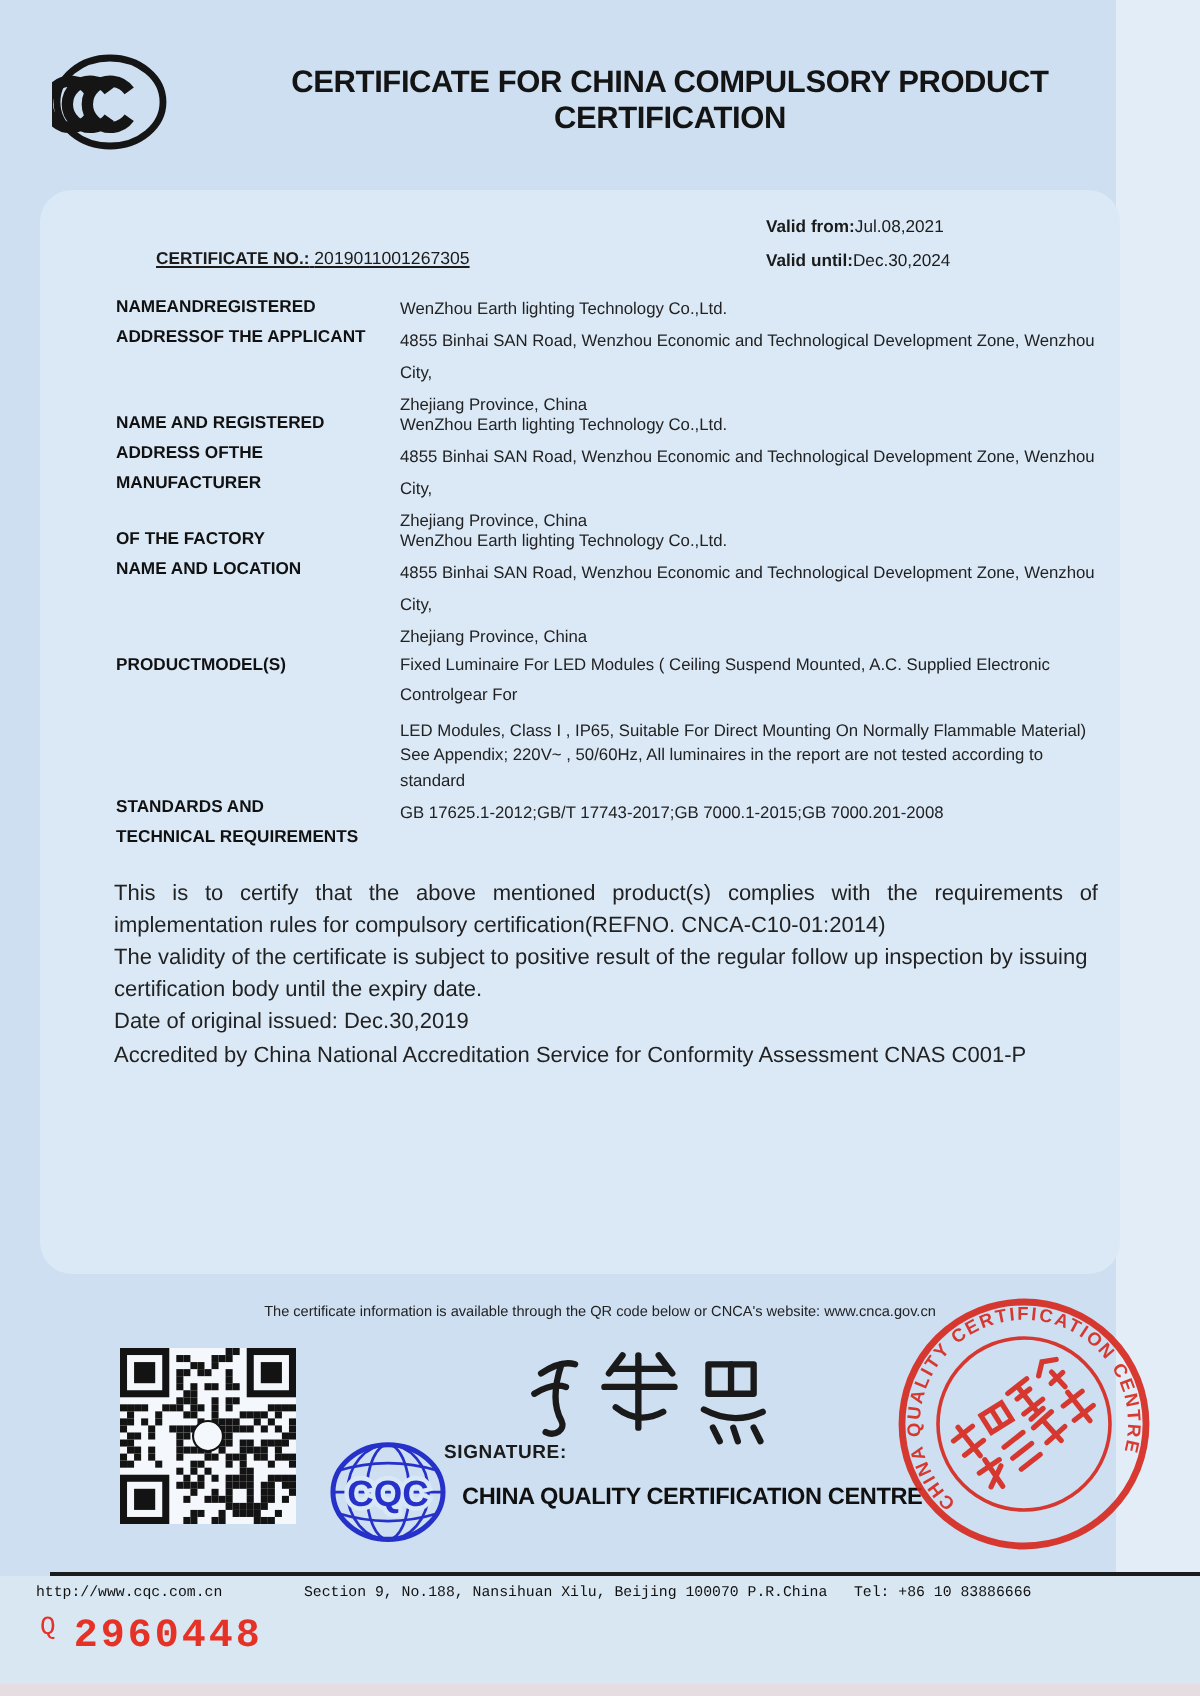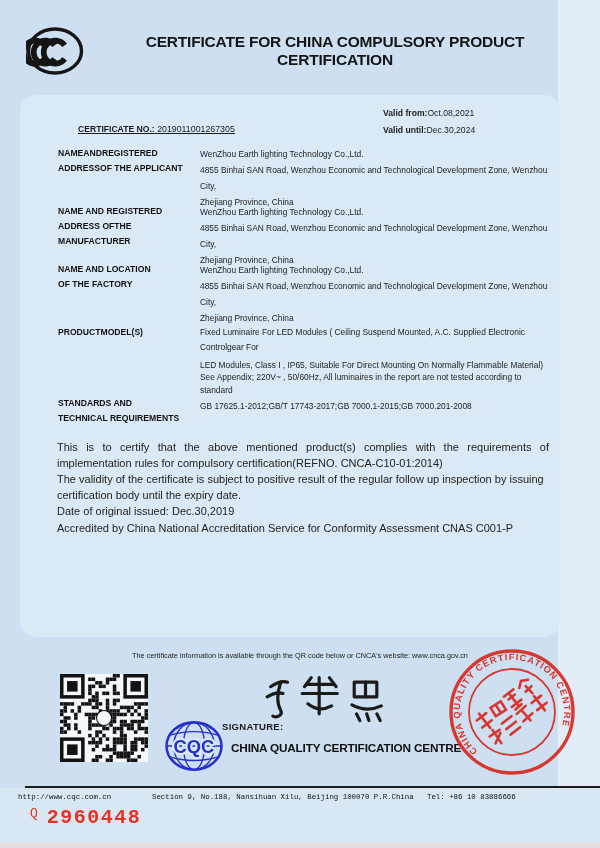--- a/index.html
+++ b/index.html
@@ -52,21 +52,21 @@
   .cqc-logo{position:absolute;left:162px;top:719px;width:64px;height:56px;}
   .cqc-name{position:absolute;left:231px;top:741px;font-size:11.8px;font-weight:bold;color:#101010;letter-spacing:-0.2px;}
   .stamp{position:absolute;left:427px;top:627px;width:170px;height:170px;opacity:0.9;}
 
   
   .bottom-line{position:absolute;left:25px;top:786px;width:575px;height:2.4px;background:#1c1c1c;}
   .addr-row{position:absolute;top:793px;left:0;width:600px;font-family:"Liberation Mono",monospace;font-size:7.4px;color:#111;}
   .addr-row .web{position:absolute;left:18px;}
   .addr-row .addr{position:absolute;left:152px;}
   .addr-row .tel{position:absolute;left:427px;}
-  .serial{position:absolute;left:30px;top:806px;color:#e63226;font-family:"Liberation Mono",monospace;}
+  .serial{position:absolute;left:20px;top:806px;color:#e63226;font-family:"Liberation Mono",monospace;}
   .serial .q{font-size:13px;vertical-align:6px;margin-right:9px;}
   .serial .num{font-size:20px;font-weight:bold;letter-spacing:1.5px;}
 </style>
 </head>
 <body>
 
 <div class="right-light-strip"></div>
 <div class="bottom-strip"></div>
 <div class="panel"></div>
 <div class="bottom-edge"></div>
@@ -80,21 +80,21 @@
   </svg>
 </div>
 <div class="title">CERTIFICATE FOR CHINA COMPULSORY PRODUCT CERTIFICATION</div>
 
 <div class="certno">
   <b>CERTIFICATE NO.:</b>
   <span>2019011001267305</span>
 </div>
 <div class="valid">
   <div>
-    <b>Valid from:</b><span>Oct.08,2021</span>
+    <b>Valid from:</b><span>Jul.08,2021</span>
   </div>
   <div>
     <b>Valid until:</b><span>Dec.30,2024</span>
   </div>
 </div>
 
 <div class="section" style="top:146px">
   <div class="sec-label">
     <div>NAMEANDREGISTERED</div>
     <div>ADDRESSOF THE APPLICANT</div>
@@ -114,22 +114,22 @@
   </div>
   <div class="sec-content">
     <div>WenZhou Earth lighting Technology Co.,Ltd.</div>
     <div>4855 Binhai SAN Road, Wenzhou Economic and Technological Development Zone, Wenzhou City,</div>
     <div>Zhejiang Province, China</div>
   </div>
 </div>
 
 <div class="section" style="top:262px">
   <div class="sec-label">
+    <div>OF THE FACTORY</div>
     <div>NAME AND LOCATION</div>
-    <div>OF THE FACTORY</div>
   </div>
   <div class="sec-content">
     <div>WenZhou Earth lighting Technology Co.,Ltd.</div>
     <div>4855 Binhai SAN Road, Wenzhou Economic and Technological Development Zone, Wenzhou City,</div>
     <div>Zhejiang Province, China</div>
   </div>
 </div>
 
 <div class="section" style="top:325px">
   <div class="sec-label">

